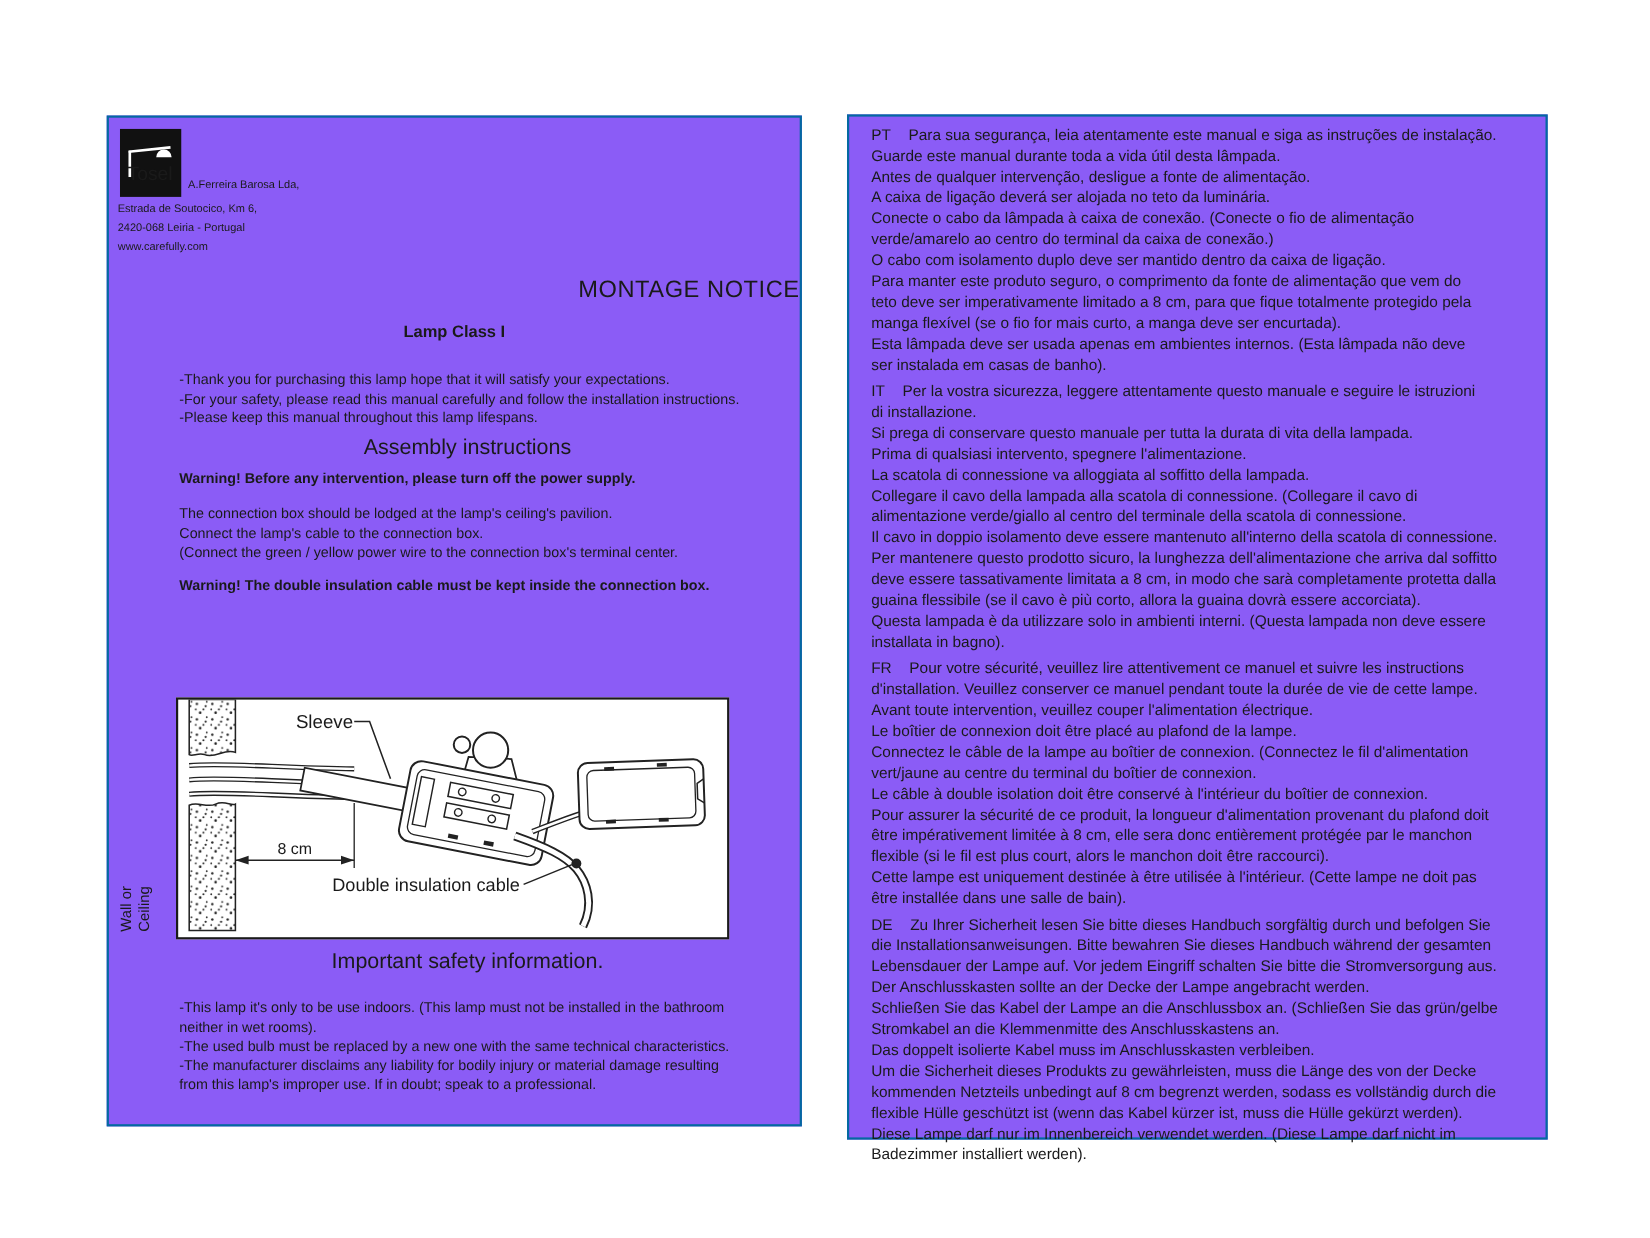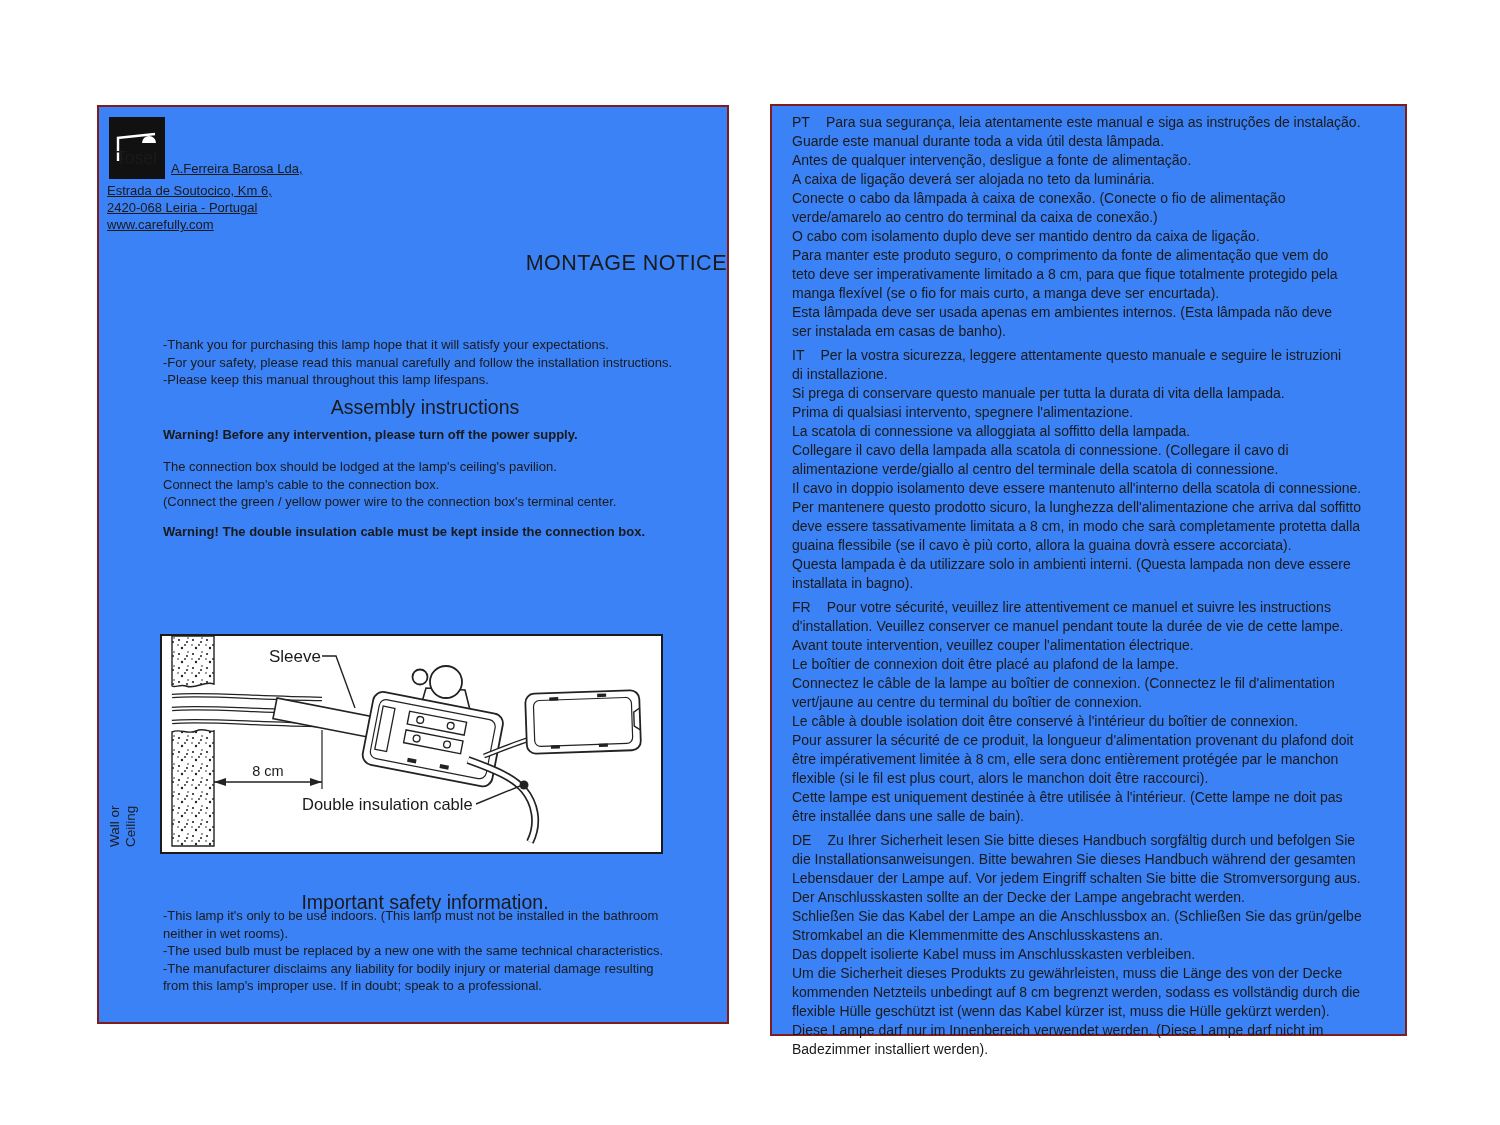--- a/index.html
+++ b/index.html
@@ -1,26 +1,26 @@
 <!DOCTYPE html>
 <html><head>
 <meta charset="utf-8">
 <style>
   html,body{margin:0;padding:0;background:#ffffff;}
   body{width:1500px;height:1125px;position:relative;font-family:"Liberation Sans",sans-serif;color:#1a1a1a;-webkit-font-smoothing:antialiased;}
-  .box{position:absolute;background:#3b82f6;border:2px solid #7f1d1d;}
+  .box{position:absolute;background:#8b5cf6;border:2px solid #0369a1;}
   #left-box{left:97px;top:105px;width:628px;height:915px;}
   #right-box{left:770px;top:104px;width:633px;height:928px;}
   .abs{position:absolute;}
   .body-text{font-size:13px;line-height:17.5px;white-space:pre-line;margin-left:48px;}
   .center{text-align:center;width:100%;left:0;}
   .h-big{font-size:21.5px;letter-spacing:0.5px;}
   .h-mid{font-size:19.5px;padding-left:12px;}
   .bold{font-weight:bold;}
-  .addr{font-size:13px;line-height:17px;text-decoration:underline;}
+  .addr{font-size:10px;line-height:17px;}
   .rtext{font-size:14px;line-height:19px;white-space:pre-line;width:598px;}
   .rsec{margin:0 0 5px 0;}
   .langcode{display:inline-block;margin-right:16px;white-space:normal;}
   #right-content{position:absolute;left:20px;top:7px;}
   #diagram-box{left:61px;top:527px;width:499px;height:216px;border:2px solid #1a1a1a;background:#fff;}
   #wall-label{left:8px;top:630px;width:110px;height:110px;transform:rotate(-90deg);transform-origin:50% 50%;font-size:13.5px;line-height:16px;white-space:pre-line;text-align:left;}
   svg text{font-family:"Liberation Sans",sans-serif;fill:#1a1a1a;}
 </style>
 </head>
 <body>
@@ -34,20 +34,21 @@
     <line x1="9" y1="20" x2="9" y2="44" stroke="#ffffff" stroke-width="2.4"></line>
     <text x="7" y="47" font-size="17.5" fill="#ffffff">Tosel</text>
   </svg>
 
   <div class="abs addr" style="left:72px;top:53px;">A.Ferreira Barosa Lda,</div>
   <div class="abs addr" style="left:8px;top:75px;">Estrada de Soutocico, Km 6,</div>
   <div class="abs addr" style="left:8px;top:92px;">2420-068 Leiria - Portugal</div>
   <div class="abs addr" style="left:8px;top:109px;">www.carefully.com</div>
 
   <div class="abs center h-big" style="top:144px;text-align:right;">MONTAGE NOTICE</div>
+  <div class="abs center bold" style="top:186px;font-size:15px;">Lamp Class I</div>
 
   <div class="abs body-text" style="left:16px;top:229px;width:600px;">-Thank you for purchasing this lamp hope that it will satisfy your expectations.
 -For your safety, please read this manual carefully and follow the installation instructions.
 -Please keep this manual throughout this lamp lifespans.</div>
 
   <div class="abs center h-mid" style="top:289px;">Assembly instructions</div>
 
   <div class="abs body-text bold" style="left:16px;top:319px;width:600px;">Warning! Before any intervention, please turn off the power supply.</div>
 
   <div class="abs body-text" style="left:16px;top:351px;width:600px;">The connection box should be lodged at the lamp's ceiling's pavilion.
@@ -139,21 +140,21 @@
         <line x1="436" y1="110" x2="445" y2="110" stroke="#222" stroke-width="3.4"></line>
         <path d="M478,74 l-6,4 l0,14 l6,4" fill="none" stroke="#222" stroke-width="1.4"></path>
       </g>
 
       <circle cx="362" cy="149" r="4.5" fill="#222"></circle>
       <line x1="314" y1="168" x2="358" y2="150" stroke="#222" stroke-width="1.4"></line>
       <text x="140" y="174" font-size="16.5">Double insulation cable</text>
     </svg>
   </div>
 
-  <div class="abs center h-mid" style="top:784px;">Important safety information.</div>
+  <div class="abs center h-mid" style="top:756px;">Important safety information.</div>
 
   <div class="abs body-text" style="left:16px;top:800px;width:600px;">-This lamp it's only to be use indoors. (This lamp must not be installed in the bathroom
 neither in wet rooms).
 -The used bulb must be replaced by a new one with the same technical characteristics.
 -The manufacturer disclaims any liability for bodily injury or material damage resulting
 from this lamp's improper use. If in doubt; speak to a professional.</div>
 </div>
 
 <div class="box" id="right-box">
   <div id="right-content">

